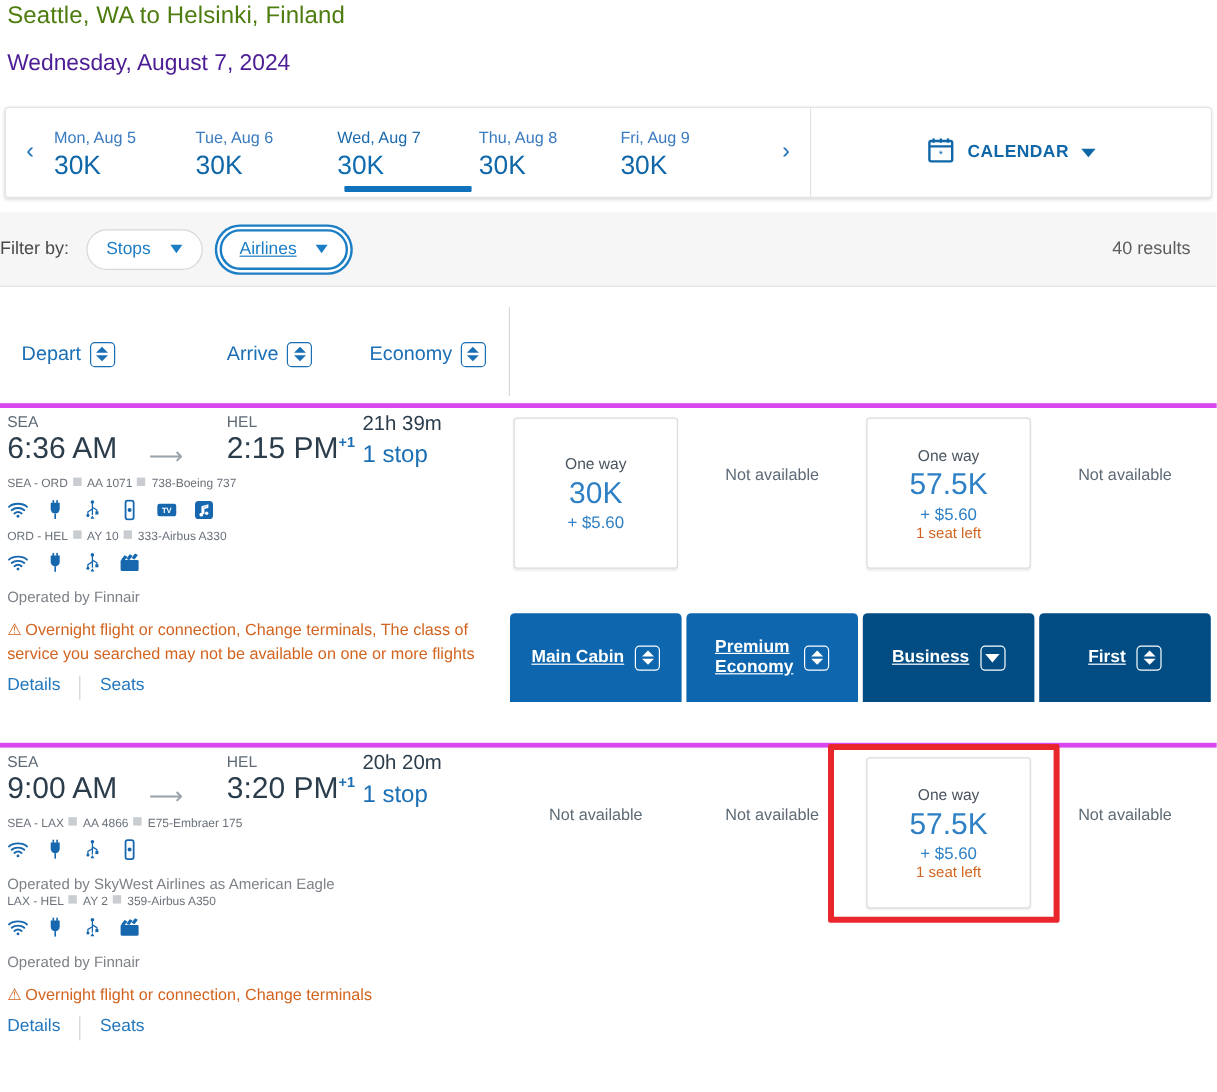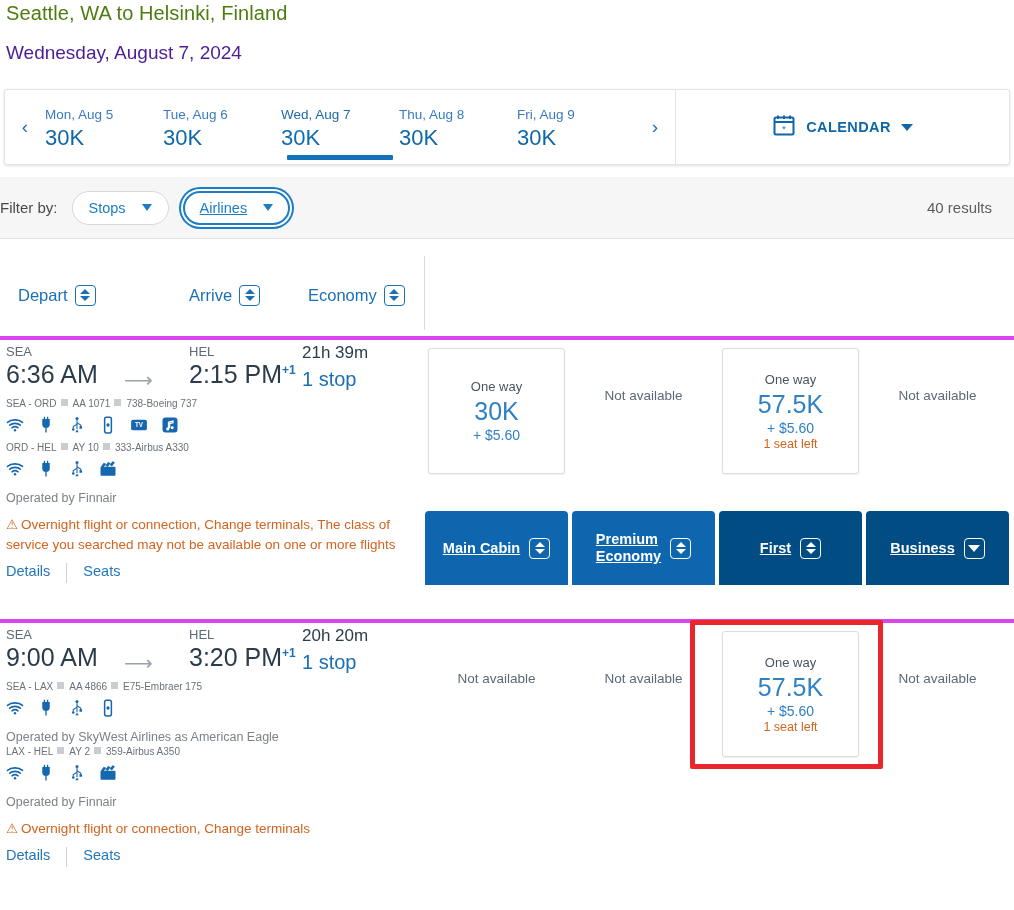--- a/index.html
+++ b/index.html
@@ -272,30 +272,30 @@
           </span>
         </div>
         <div class="cabin-tab light">
           <span class="ct-label"><span>Premium</span><br><span>Economy</span></span>
           <span class="sort-box white">
             <span class="up"></span>
             <span class="dn"></span>
           </span>
         </div>
         <div class="cabin-tab dark">
+          <span class="ct-label">Business</span>
+          <span class="sort-box white">
+            <span class="dn only"></span>
+          </span>
+        </div>
+        <div class="cabin-tab dark">
           <span class="ct-label">First</span>
           <span class="sort-box white">
             <span class="up"></span>
             <span class="dn"></span>
-          </span>
-        </div>
-        <div class="cabin-tab dark">
-          <span class="ct-label">Business</span>
-          <span class="sort-box white">
-            <span class="dn only"></span>
           </span>
         </div>
       </div>
   </div>
   <div class="divider-v"></div>
 
   <div id="flight-rows">
       <div class="flightrow" style="top: 336px; height: 283px;">
         <div class="fr-left">
           <div class="times-line">

